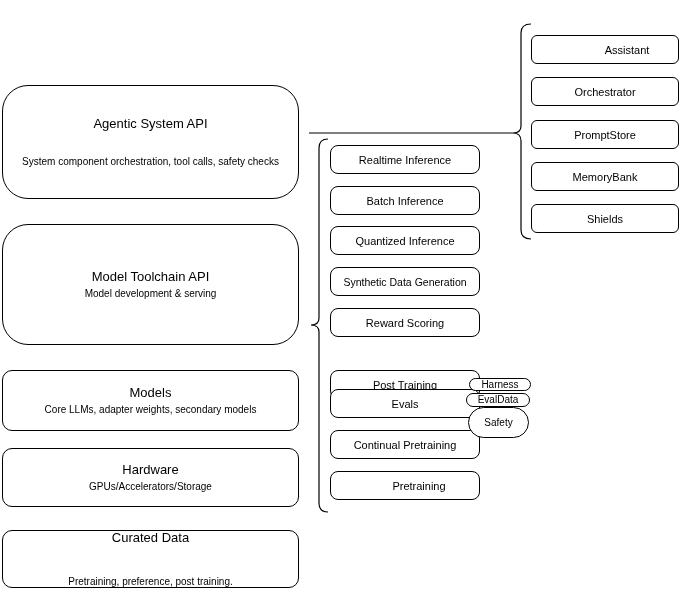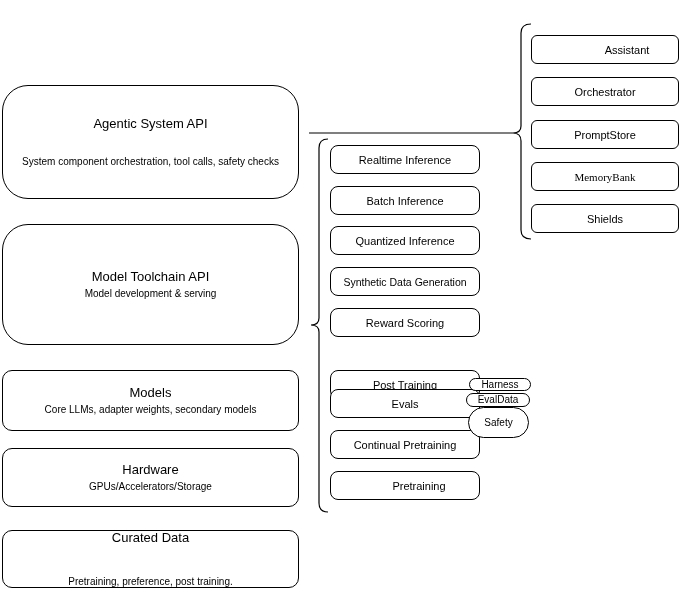--- a/index.html
+++ b/index.html
@@ -154,20 +154,20 @@
 
   <div class="component" style="top:35px;padding-left:44px;">
     <span>Assistant</span>
   </div>
   <div class="component" style="top:77px;">
     <span>Orchestrator</span>
   </div>
   <div class="component" style="top:120px;">
     <span>PromptStore</span>
   </div>
-  <div class="component" style="top:162px;font-family:Liberation Serif, serif;">
+  <div class="component" style="top:162px;">
     <span>MemoryBank</span>
   </div>
   <div class="component" style="top:204px;">
     <span>Shields</span>
   </div>
 
 </div>
 
 </body></html>

